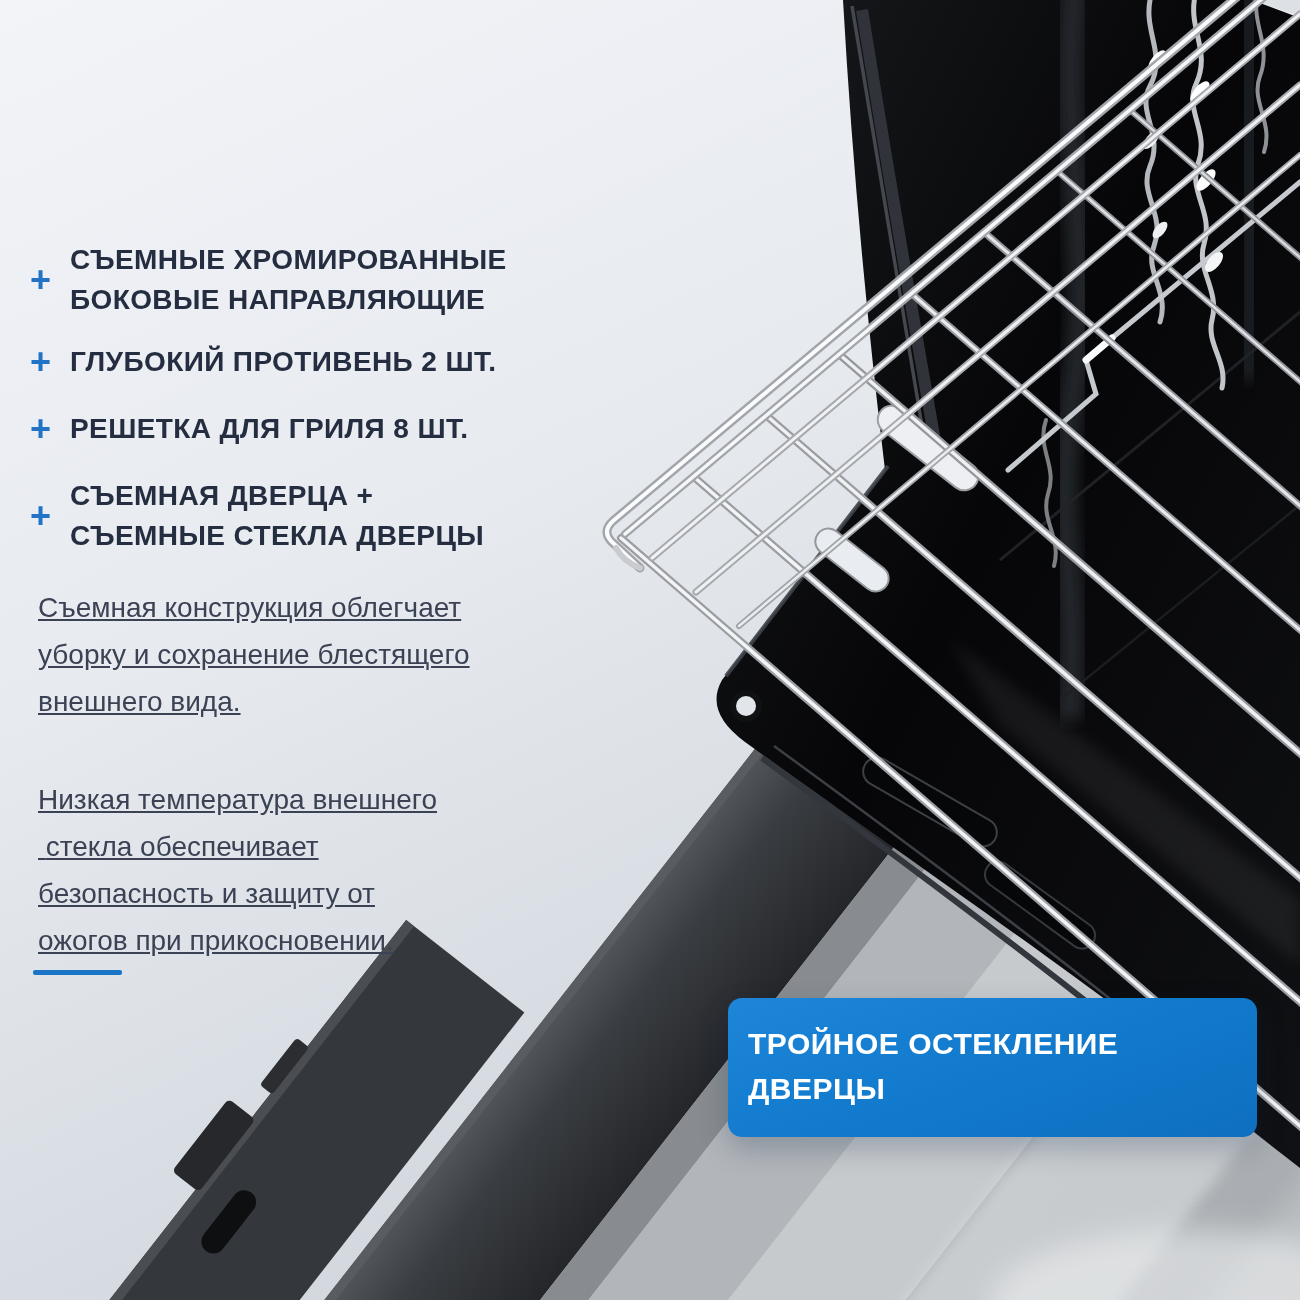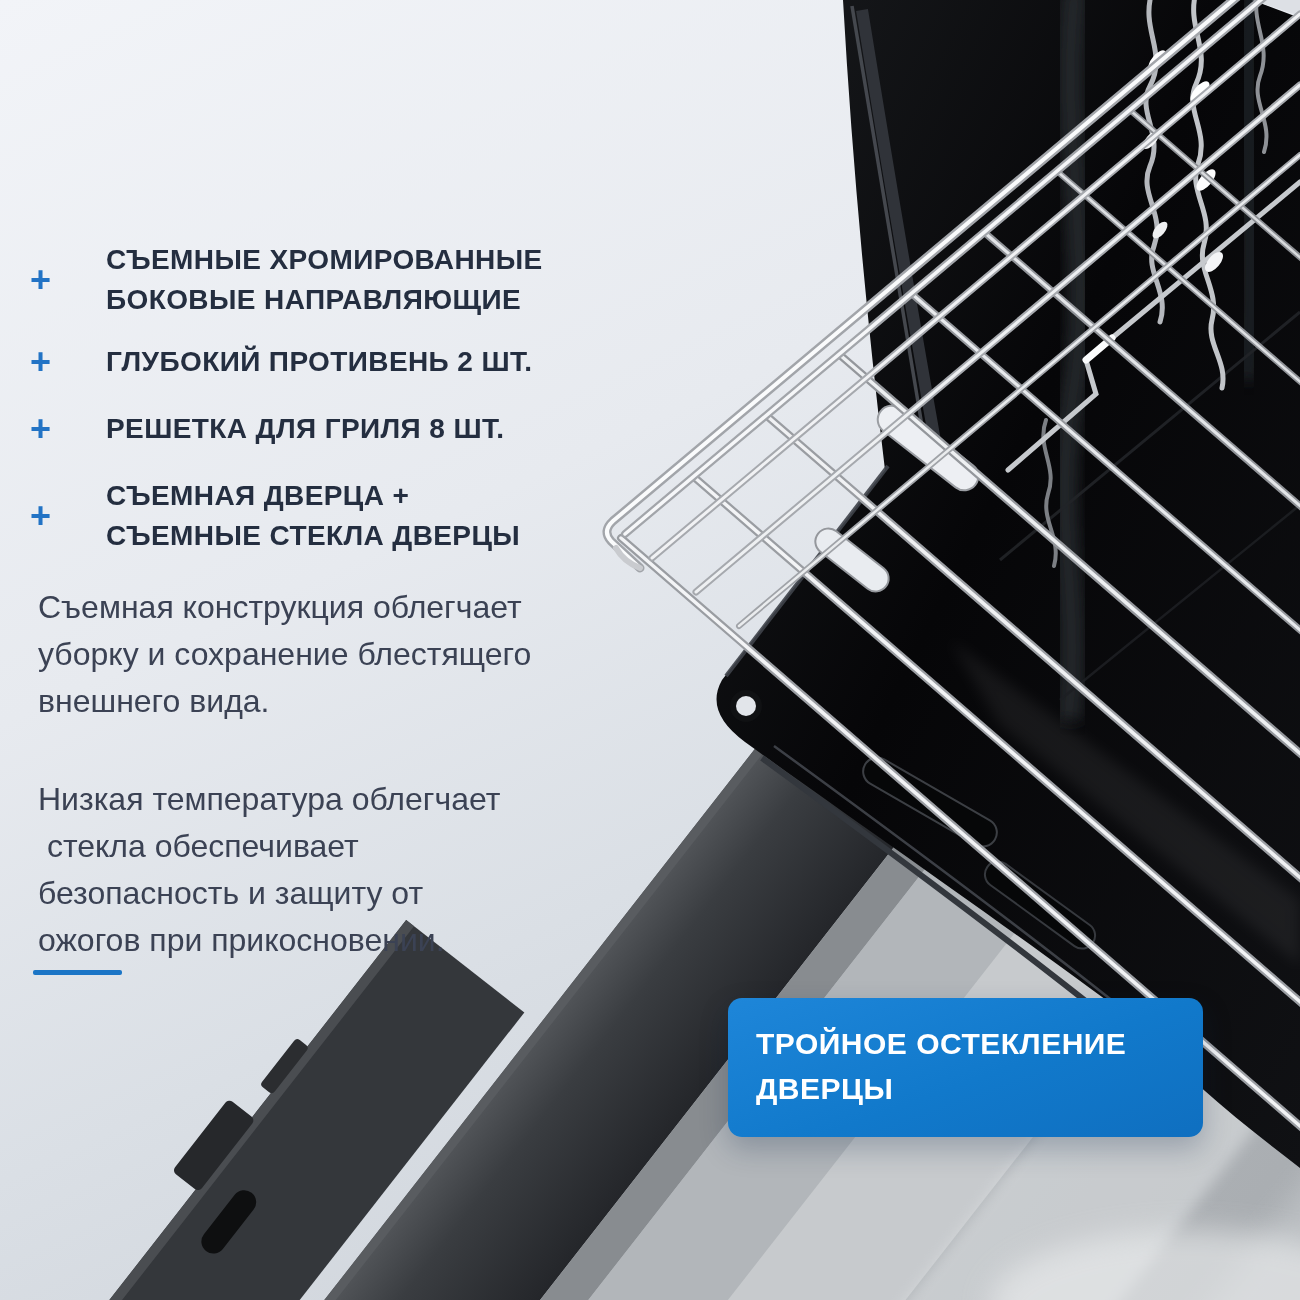--- a/index.html
+++ b/index.html
@@ -16,36 +16,37 @@
     color:var(--heading_text,#1167b1);
   }
   .inc-item{position:absolute;left:30px;display:flex;align-items:center;}
   .plus{
     width:40px;flex:0 0 40px;text-align:left;
     font-size:36px;font-weight:bold;color:var(--marker_blue,#2273c5);
     line-height:36px;
   }
   .inc-label{
     font-size:28px;font-weight:bold;line-height:40px;letter-spacing:.4px;
-    color:var(--list_text,#242e40);white-space:pre-line;margin-left:36px;
+    color:var(--list_text,#242e40);white-space:pre-line;
   }
   #item-1{top:240px;} #item-2{top:342px;} #item-3{top:409px;} #item-4{top:476px;}
   .para{
     left:38px;width:600px;
-    font-size:32px;line-height:47px;color:var(--body_text,#3b4254);
+    font-size:28px;line-height:47px;color:var(--body_text,#3b4254);
     white-space:pre-wrap;
+    text-decoration:underline;
   }
   #para-1{top:584px;} #para-2{top:776px;}
   #divider{
     position:absolute;left:33px;top:970px;width:89px;height:5px;
     background:var(--divider,#1b75c6);border-radius:2px;
   }
   #badge{
-    position:absolute;left:728px;top:998px;width:475px;height:139px;
-    border-radius:14px;box-sizing:border-box;padding:23px 28px;
+    position:absolute;left:728px;top:998px;width:529px;height:139px;
+    border-radius:14px;box-sizing:border-box;padding:23px 20px;
     background:linear-gradient(160deg,#1e86d9 0%,var(--badge_bg,#1179cb) 55%,#0f6fc0 100%);
     box-shadow:0 12px 28px rgba(15,40,70,.25);
   }
   #badge-label{
     font-size:30px;font-weight:bold;line-height:45px;letter-spacing:.5px;
     color:var(--badge_text,#ffffff);white-space:pre-line;
   }
 </style>
 </head>
 <body>
@@ -199,21 +200,21 @@
   </div>
   <div id="item-4" class="inc-item">
     <span class="plus">+</span>
     <span class="inc-label">СЪЕМНАЯ ДВЕРЦА +
 СЪЕМНЫЕ СТЕКЛА ДВЕРЦЫ</span>
   </div>
 
   <div id="para-1" class="txt para">Съемная конструкция облегчает
 уборку и сохранение блестящего
 внешнего вида.</div>
-  <div id="para-2" class="txt para">Низкая температура облегчает
+  <div id="para-2" class="txt para">Низкая температура внешнего
  стекла обеспечивает
 безопасность и защиту от
 ожогов при прикосновении.</div>
 
   <div id="divider"></div>
 
   <div id="badge">
     <div id="badge-label">ТРОЙНОЕ ОСТЕКЛЕНИЕ
 ДВЕРЦЫ</div>
   </div>

